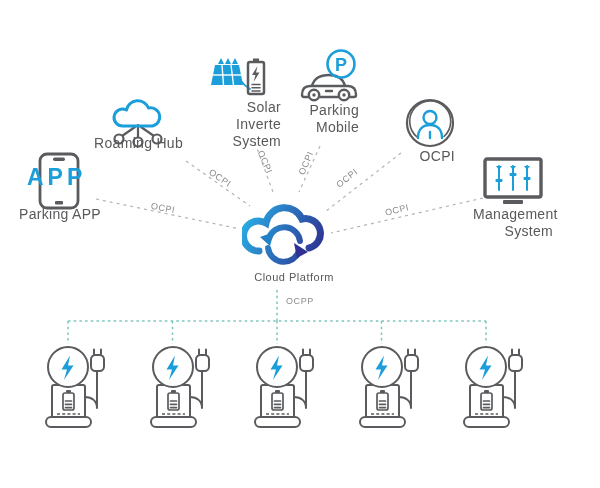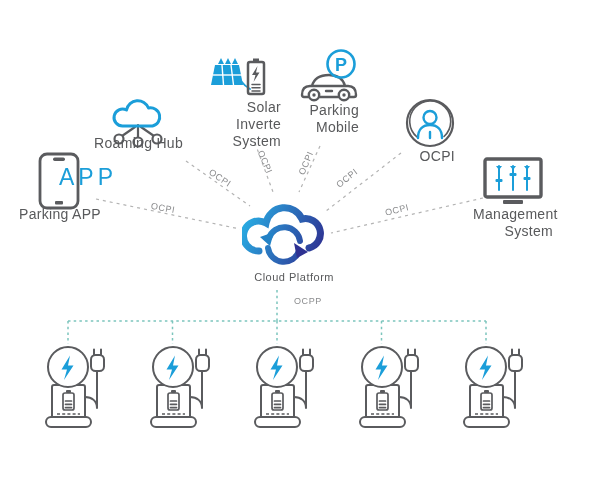--- a/index.html
+++ b/index.html
@@ -21,21 +21,21 @@
     color:var(--text-gray);letter-spacing:.3px;
   }
   .center-label{
     position:absolute;text-align:right;font-size:11px;color:var(--text-gray);letter-spacing:.5px;
   }
   .proto-label{
     position:absolute;font-size:9px;color:var(--proto-gray);letter-spacing:.6px;white-space:nowrap;
     transform-origin:center center;
   }
   .app-text{
-    position:absolute;font-size:23px;color:var(--accent);letter-spacing:4px;font-weight:400;white-space:nowrap;margin-left:32px;
+    position:absolute;font-size:23px;color:var(--accent);letter-spacing:4px;font-weight:700;white-space:nowrap;
   }
   svg{display:block;}
   .gray-stroke{stroke:var(--icon-gray);fill:none;stroke-width:2.4;stroke-linecap:round;stroke-linejoin:round;}
   .blue-stroke{stroke:var(--accent);fill:none;stroke-width:2.4;stroke-linecap:round;stroke-linejoin:round;}
   .blue-fill{fill:var(--accent);}
   .gray-fill{fill:var(--icon-gray);}
   .g1{stop-color:var(--grad-start);}
   .g2{stop-color:var(--grad-end);}
   .charger-row{position:absolute;left:44px;top:345px;width:484px;display:flex;justify-content:space-between;}
 </style>
@@ -169,21 +169,21 @@
   </svg>
   <div class="center-label" style="left:234px;top:271px;width:100px">Cloud Platform</div>
 
   <div class="proto-label" style="left:163px;top:208px;transform:translate(-50%,-50%) rotate(10deg)">OCPI</div>
   <div class="proto-label" style="left:220px;top:178px;transform:translate(-50%,-50%) rotate(33deg)">OCPI</div>
   <div class="proto-label" style="left:265px;top:162px;transform:translate(-50%,-50%) rotate(67deg)">OCPI</div>
   <div class="proto-label" style="left:306px;top:163px;transform:translate(-50%,-50%) rotate(-67deg)">OCPI</div>
   <div class="proto-label" style="left:347px;top:178px;transform:translate(-50%,-50%) rotate(-38deg)">OCPI</div>
   <div class="proto-label" style="left:397px;top:210px;transform:translate(-50%,-50%) rotate(-14deg)">OCPI</div>
 
-  <div class="proto-label" style="left:294px;top:296px">OCPP</div>
+  <div class="proto-label" style="left:286px;top:296px">OCPP</div>
 
   <div class="charger-row">
     <svg width="66" height="84" viewBox="0 0 66 84">
       <g class="gray-stroke" style="stroke-width:2">
 
         <path d="M41,52 c7,0 12,4 12,11 v-37"></path>
 
         <path d="M50,10 V4.5 M57,10 V4.5"></path>
         <rect x="47" y="10" width="13" height="16" rx="4.5" fill="#fff"></rect>
 

